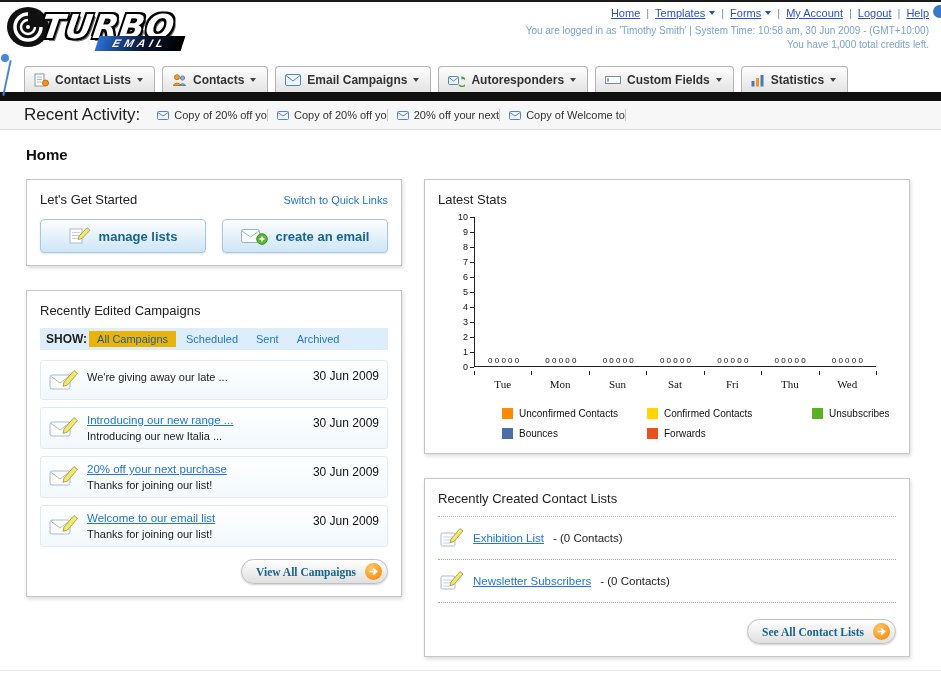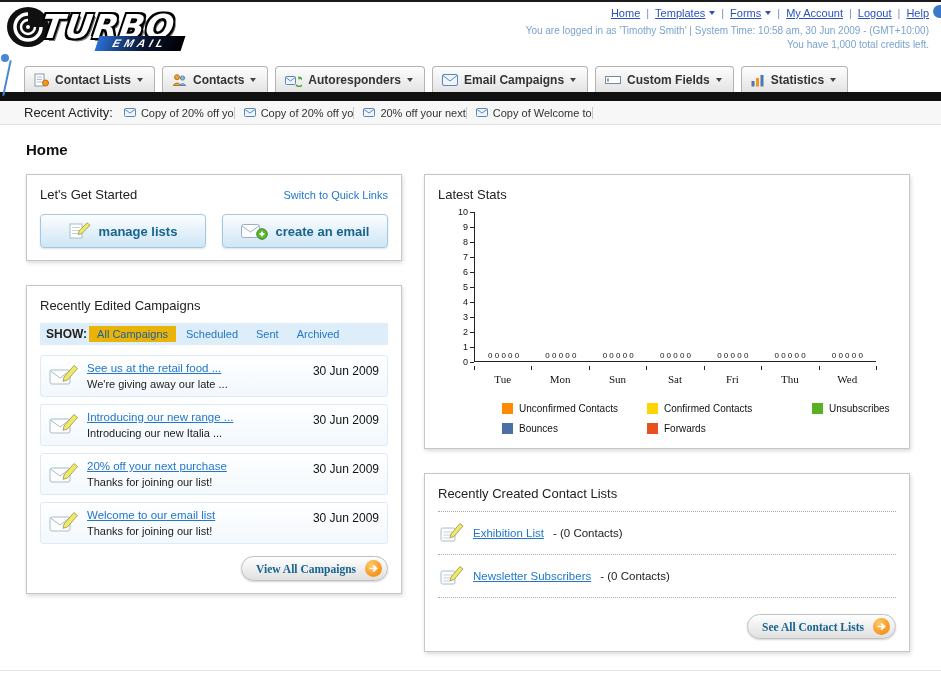--- a/index.html
+++ b/index.html
@@ -30,21 +30,21 @@
 
   
   .tabs { display:flex; gap:7px; padding-left:24px; align-items:flex-end; margin-top:2px; }
   .tab { display:flex; align-items:center; gap:6px; padding:6px 11px 5px 9px; font-size:12px; font-weight:bold; color:#333;
     background:linear-gradient(#fefefe,#e3e3e3); border:1px solid #b3b3b3; border-bottom:none; border-radius:4px 4px 0 0; cursor:pointer; }
   .tab .caret { width:0; height:0; border-left:3px solid transparent; border-right:3px solid transparent; border-top:4px solid #444; }
   .black-bar { height:9px; background:#101010; }
 
   
   .activity-bar { background:#f7f7f7; border-bottom:1px solid #e0e0e0; display:flex; align-items:center; gap:9px; padding:4px 0 4px 24px; }
-  .activity-label { font-size:13px; color:#222; margin-right:2px; }
+  .activity-label { font-size:17px; color:#222; margin-right:8px; }
   .activity-item { display:flex; align-items:center; gap:5px; font-size:11px; color:#333; border-right:1px solid #c9c9c9; cursor:pointer; white-space:nowrap; }
 
   
   .content { padding:14px 26px 0 26px; }
   .page-title { font-size:15px; font-weight:bold; color:#111; margin:2px 0 16px; }
   .columns { display:flex; gap:22px; align-items:flex-start; }
   .col-left { width:376px; flex:none; }
   .col-right { width:486px; flex:none; }
 
   .panel { background:#fff; border:1px solid #c6c6c6; box-shadow:1px 2px 4px rgba(0,0,0,0.15); padding:12px 13px; margin-bottom:24px; }
@@ -172,35 +172,35 @@
         <svg width="15" height="14" viewBox="0 0 15 14">
             <circle cx="5" cy="4.2" r="2.5" fill="#e8a33d" stroke="#b57a20"></circle>
             <path d="M1 12.5 Q5 7.5 9 12.5 Z" fill="#e8a33d" stroke="#b57a20"></path>
             <circle cx="10.5" cy="5" r="2.1" fill="#8fb0d8" stroke="#5f82ab"></circle>
             <path d="M7.5 12.5 Q10.5 8.8 13.8 12.5 Z" fill="#8fb0d8" stroke="#5f82ab"></path>
           </svg>
         <span>Contacts</span>
         <span class="caret"></span>
       </div>
       <div class="tab">
+        <svg width="16" height="12" viewBox="0 0 16 12">
+            <rect x="0.5" y="0.5" width="15" height="11" rx="1.5" fill="#eef5fc" stroke="#5b87b5"></rect>
+            <path d="M1 1.5 L8 7 L15 1.5" fill="none" stroke="#5b87b5"></path>
+          </svg>
+        <span>Email Campaigns</span>
+        <span class="caret"></span>
+      </div>
+      <div class="tab">
         <svg width="17" height="14" viewBox="0 0 17 14">
             <rect x="0.5" y="3.5" width="10" height="8" rx="1" fill="#eef5fc" stroke="#5b87b5"></rect>
             <path d="M1 4.5 L5.5 8 L10 4.5" fill="none" stroke="#5b87b5"></path>
             <path d="M11 12 a4.2 4.2 0 1 0 3.5 -7" fill="none" stroke="#4aa32a" stroke-width="1.4"></path>
             <polygon points="13.2,3.2 16.8,4.6 13.6,6.8" fill="#4aa32a"></polygon>
           </svg>
         <span>Autoresponders</span>
-        <span class="caret"></span>
-      </div>
-      <div class="tab">
-        <svg width="16" height="12" viewBox="0 0 16 12">
-            <rect x="0.5" y="0.5" width="15" height="11" rx="1.5" fill="#eef5fc" stroke="#5b87b5"></rect>
-            <path d="M1 1.5 L8 7 L15 1.5" fill="none" stroke="#5b87b5"></path>
-          </svg>
-        <span>Email Campaigns</span>
         <span class="caret"></span>
       </div>
       <div class="tab">
         <svg width="16" height="12" viewBox="0 0 16 12">
             <rect x="0.5" y="2.5" width="15" height="7" fill="#fff" stroke="#7a8a99"></rect>
             <line x1="3" y1="4.2" x2="3" y2="7.8" stroke="#2b6cb0" stroke-width="1.2"></line>
           </svg>
         <span>Custom Fields</span>
         <span class="caret"></span>
       </div>
@@ -295,21 +295,20 @@
             <span class="filter">Archived</span>
           </div>
 
           <div class="campaign-item">
             <svg class="ci-icon" width="30" height="24" viewBox="0 0 30 24">
                 <rect x="1" y="6" width="20" height="14" rx="2" fill="#fdfdfd" stroke="#a9bccb"></rect>
                 <path d="M1.5 7 L11 14 L20.5 7" fill="none" stroke="#a9bccb"></path>
                 <path d="M15 13 L25 1.5 L28.5 4.5 L18.5 16 L14 17.3 Z" fill="#efe96a" stroke="#9a9340" stroke-width="0.8"></path>
               </svg>
             <div class="ci-text">
-              <a class="ci-title">See us at the retail food ...</a>
               <div class="ci-sub">We're giving away our late ...</div>
             </div>
             <span class="ci-date">30 Jun 2009</span>
           </div>
 
           <div class="campaign-item">
             <svg class="ci-icon" width="30" height="24" viewBox="0 0 30 24">
                 <rect x="1" y="6" width="20" height="14" rx="2" fill="#fdfdfd" stroke="#a9bccb"></rect>
                 <path d="M1.5 7 L11 14 L20.5 7" fill="none" stroke="#a9bccb"></path>
                 <path d="M15 13 L25 1.5 L28.5 4.5 L18.5 16 L14 17.3 Z" fill="#efe96a" stroke="#9a9340" stroke-width="0.8"></path>

